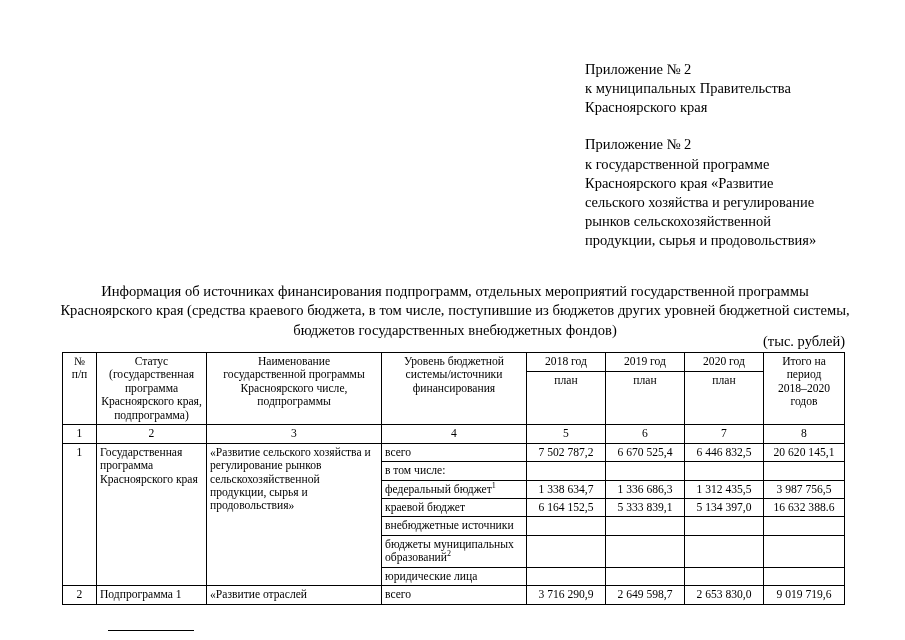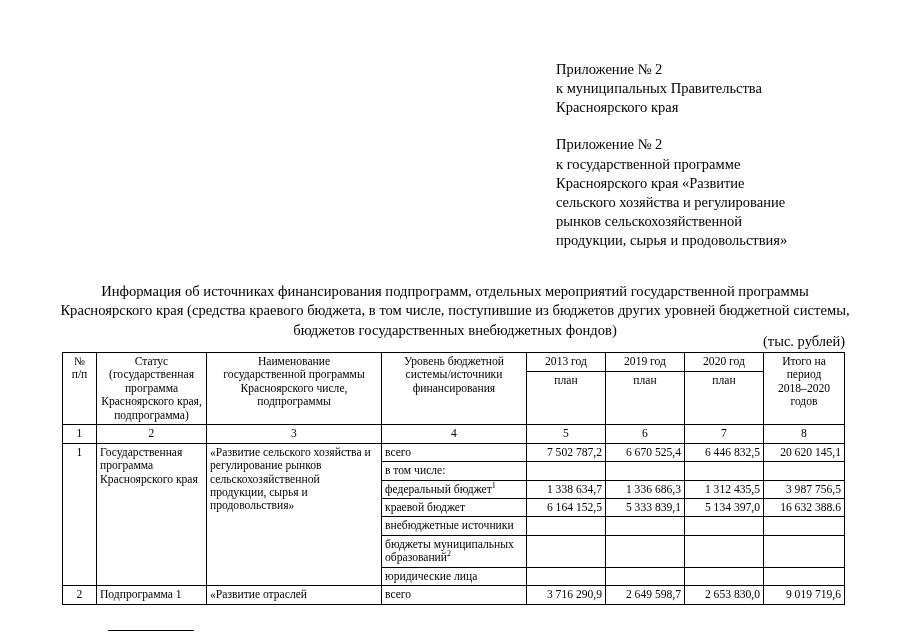--- a/index.html
+++ b/index.html
@@ -19,21 +19,21 @@
     position: relative;
     width: 905px;
     height: 640px;
     box-sizing: border-box;
     padding: 0;
   }
 
   
   .header-blocks {
     position: absolute;
-    left: 556px;
+    left: 585px;
     top: 60px;
     width: 300px;
     font-size: 14.5px;
     line-height: 1.32;
   }
   .header-block {
     margin-bottom: 18px;
   }
   .header-block div {
     white-space: pre;
@@ -102,21 +102,21 @@
     text-align: center;
     vertical-align: middle;
     padding: 3px 2px;
   }
   .rownum-row td {
     text-align: center;
     font-size: 11.6px;
     padding: 1px 2px;
   }
   .money {
-    text-align: right;
+    text-align: center;
     white-space: nowrap;
   }
   .level-cell {
     vertical-align: top;
   }
   .status-cell, .name-cell {
     vertical-align: top;
     line-height: 1.2;
   }
   .idx-center {
@@ -183,21 +183,21 @@
 программа
 Красноярского края,
 подпрограмма)</span></td>
         <td class="head-cell" rowspan="2" style="white-space:pre-line;"><span>Наименование
 государственной программы
 Красноярского числе,
 подпрограммы</span></td>
         <td class="head-cell" rowspan="2" style="white-space:pre-line;"><span>Уровень бюджетной
 системы/источники
 финансирования</span></td>
-        <td class="head-year">2013 год</td>
+        <td class="head-year">2018 год</td>
         <td class="head-year">2019 год</td>
         <td class="head-year">2020 год</td>
         <td class="head-cell" rowspan="2" style="white-space:pre-line;"><span>Итого на период
 2018–2020 годов</span></td>
       </tr>
       <tr>
         <td class="head-plan">план</td>
         <td class="head-plan">план</td>
         <td class="head-plan">план</td>
       </tr>

